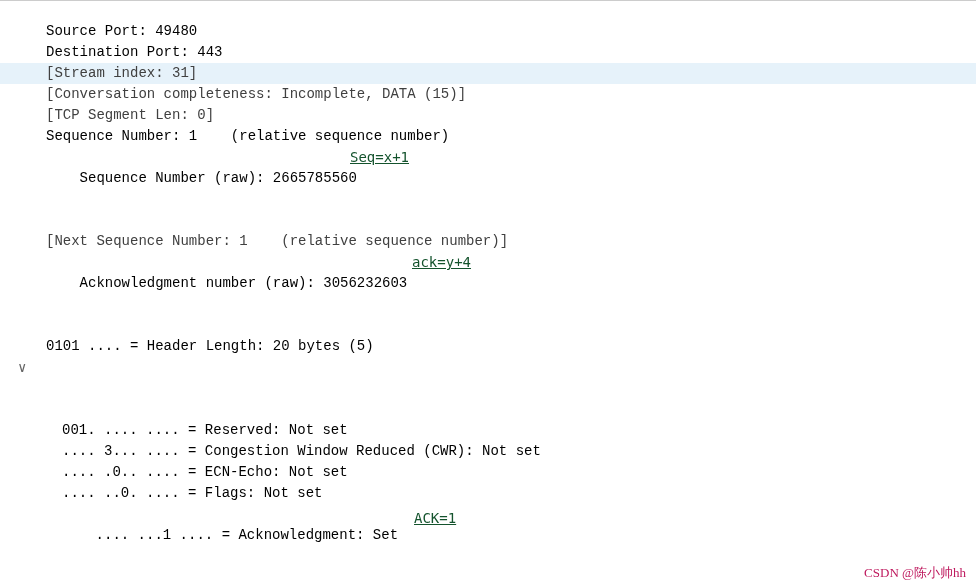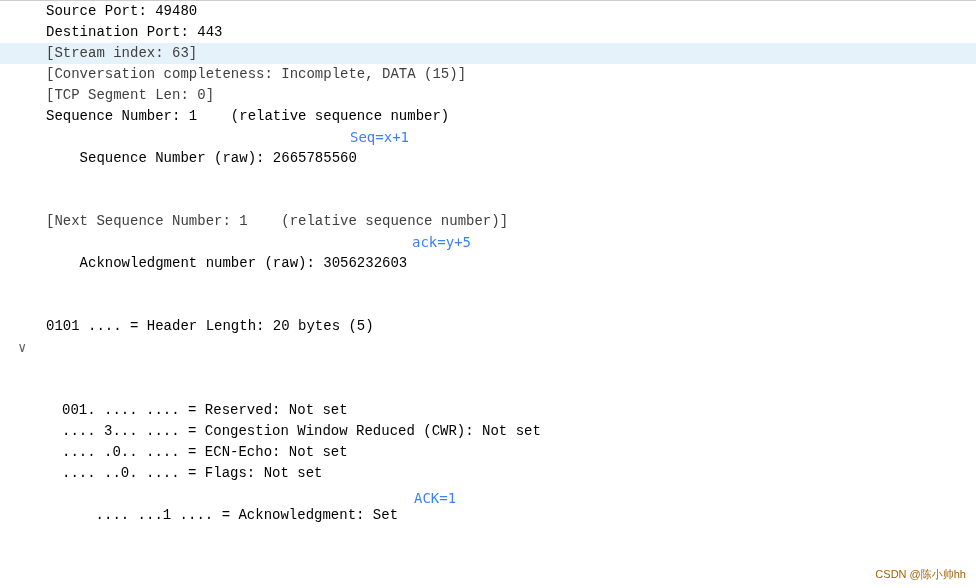--- a/index.html
+++ b/index.html
@@ -12,21 +12,21 @@
     background: #fff;
     width: 976px;
     height: 588px;
     overflow: hidden;
     position: relative;
   }
   .container {
     width: 100%;
     height: 100%;
     border-top: 1px solid #ccc;
-    padding-top: 0;
+    padding-top: 20px;
     position: relative;
   }
   .row {
     padding: 0 0 0 46px;
     white-space: pre;
     position: relative;
   }
   .row-indent {
     padding-left: 62px;
   }
@@ -37,56 +37,57 @@
   .toggle {
     position: absolute;
     left: 18px;
     top: 1px;
     width: 12px;
     height: 12px;
     color: #666;
     user-select: none;
   }
   .anno {
-    color: #3b82f6;
+    color: #14532d;
     position: absolute;
     font-family: Consolas, monospace;
+    text-decoration: underline;
   }
   .watermark {
     position: absolute;
     right: 10px;
     bottom: 6px;
-    color: #a16207;
-    font-family: Liberation Sans, sans-serif;
-    font-size: 11px;
+    color: #be185d;
+    font-family: Liberation Serif, serif;
+    font-size: 13px;
     font-weight: 300;
   }
 </style>
 </head>
 <body>
 
 <div class="container">
 
   <div class="row">Source Port: 49480</div>
   <div class="row">Destination Port: 443</div>
-  <div class="row highlight bracket">[Stream index: 63]</div>
+  <div class="row highlight bracket">[Stream index: 31]</div>
   <div class="row bracket">[Conversation completeness: Incomplete, DATA (15)]</div>
   <div class="row bracket">[TCP Segment Len: 0]</div>
   <div class="row">Sequence Number: 1    (relative sequence number)</div>
 
   <div class="row">
     <span>Sequence Number (raw): 2665785560</span>
     <span class="anno" style="left:350px; top:0;">Seq=x+1</span>
   </div>
 
   <div class="row bracket">[Next Sequence Number: 1    (relative sequence number)]</div>
 
   <div class="row">
     <span>Acknowledgment number (raw): 3056232603</span>
-    <span class="anno" style="left:412px; top:0;">ack=y+5</span>
+    <span class="anno" style="left:412px; top:0;">ack=y+4</span>
   </div>
 
   <div class="row">0101 .... = Header Length: 20 bytes (5)</div>
 
   <div class="row" style="padding-left:32px;">
     <span class="toggle">∨</span>
   </div>
 
   <div class="row row-indent">001. .... .... = Reserved: Not set</div>
   <div class="row row-indent">.... 3... .... = Congestion Window Reduced (CWR): Not set</div>

